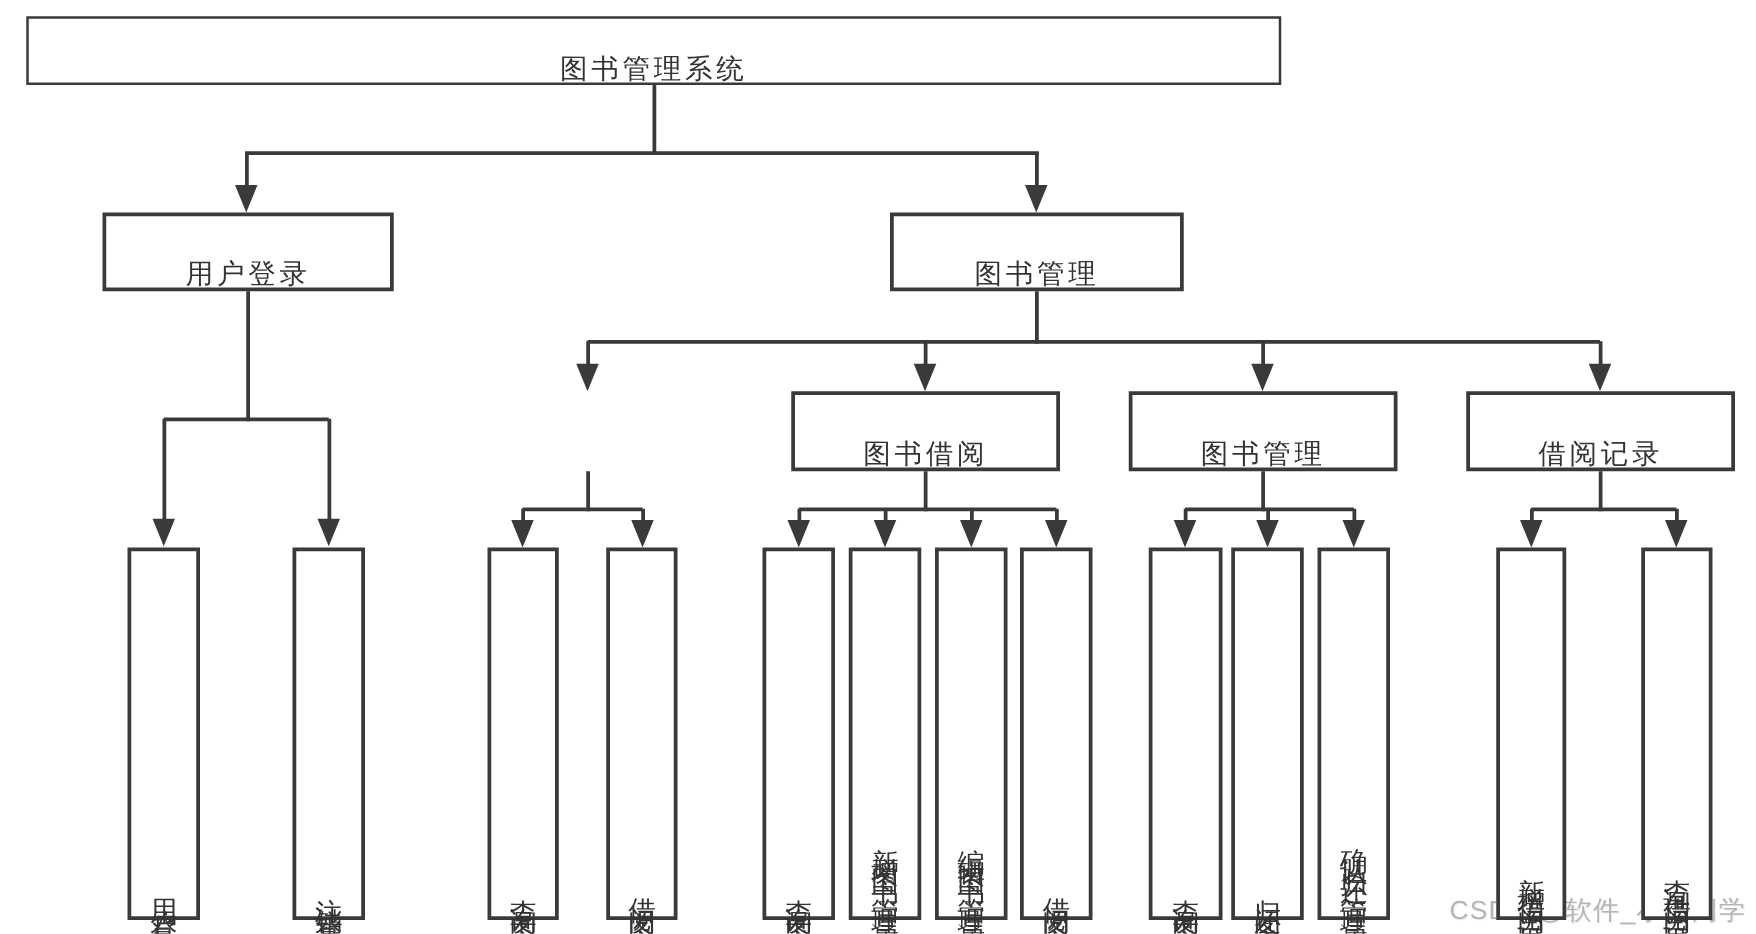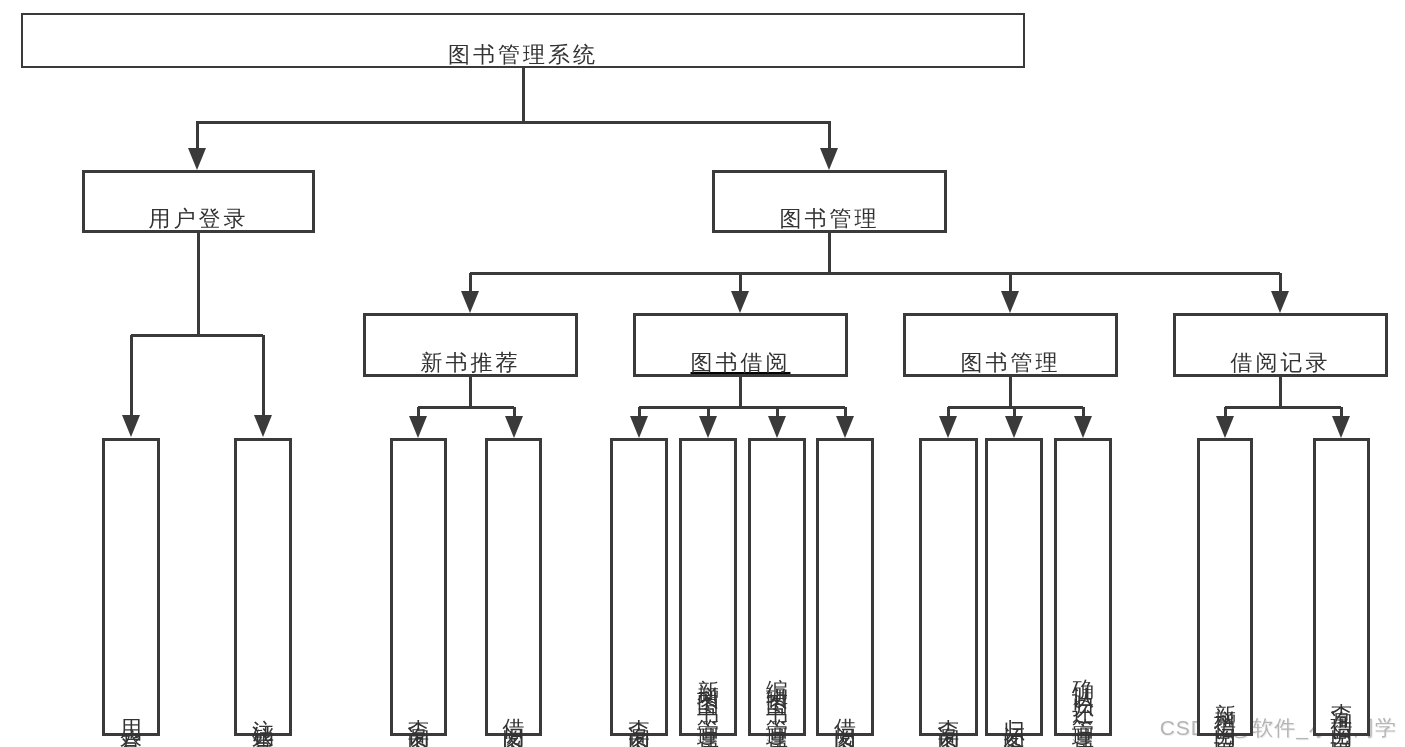--- a/index.html
+++ b/index.html
@@ -60,24 +60,21 @@
   <div class="watermark">CSDN @软件_小贺同学</div>
 <div class="node root" style="left: 21px; top: 13px; width: 1004px; height: 55px;">
       <span class="label">图书管理系统</span>
     </div>
     <div class="node" style="left: 82px; top: 170px; width: 233px; height: 63px;">
       <span class="label">用户登录</span>
     </div>
     <div class="node" style="left: 712px; top: 170px; width: 235px; height: 63px;">
       <span class="label">图书管理</span>
     </div>
-    <div class="node" style="left: 363px; top: 313px; width: 215px; height: 64px;">
-      <span class="label">新书推荐</span>
-    </div>
-    <div class="node" style="left: 633px; top: 313px; width: 215px; height: 64px; text-decoration: underline;">
+    <div class="node" style="left: 633px; top: 313px; width: 215px; height: 64px;">
       <span class="label">图书借阅</span>
     </div>
     <div class="node" style="left: 903px; top: 313px; width: 215px; height: 64px;">
       <span class="label">图书管理</span>
     </div>
     <div class="node" style="left: 1173px; top: 313px; width: 215px; height: 64px;">
       <span class="label">借阅记录</span>
     </div>
     <div class="node vertical" style="left: 102px; top: 438px; width: 58px; height: 298px;">
       <span class="label">用户登录</span>

